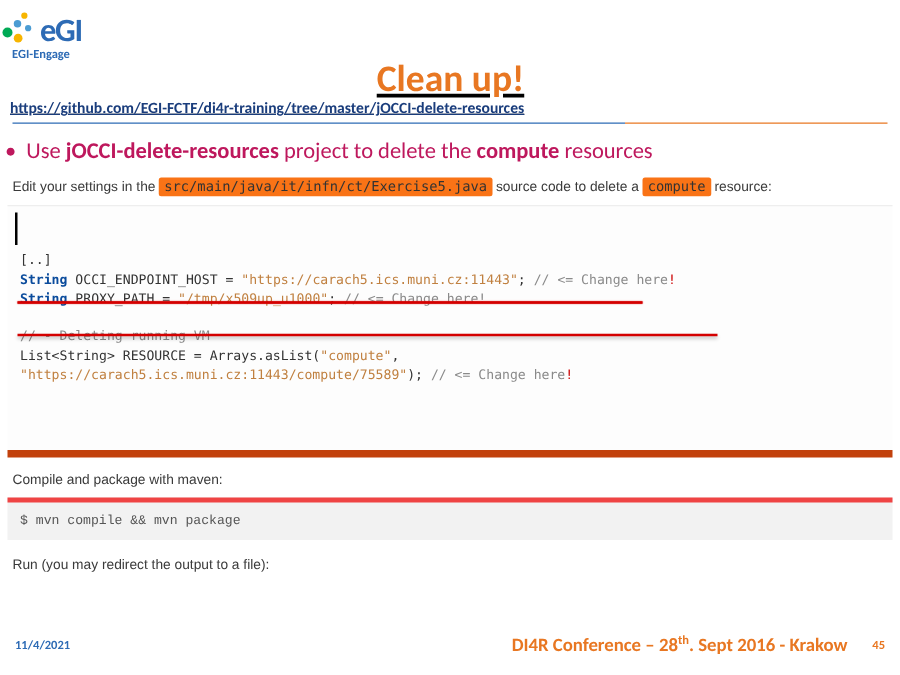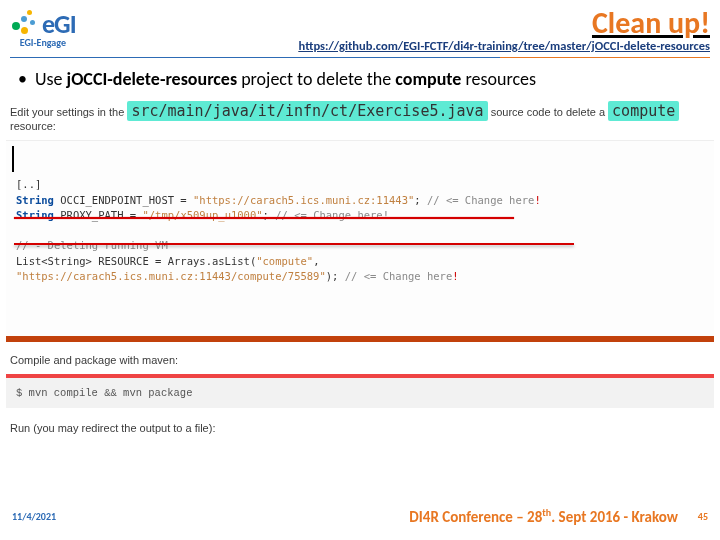--- a/index.html
+++ b/index.html
@@ -7,21 +7,22 @@
     width: 720px; height: 540px;
     background: #fff;
     font-family: Calibri, Arial, sans-serif;
     position: relative;
     overflow: hidden;
   }
   .header {
     display: flex;
     justify-content: flex-start;
     align-items: flex-start;
-    padding: 8px 10px 0 10px;
+    padding: 8px 10px 0 0;
+    flex-direction: column;
   }
   .logo-block {
     display: flex;
     flex-direction: column;
     align-items: center;
   }
   .logo-row { display: flex; align-items: center; }
   .logo-dots {
     width: 28px; height: 28px;
     position: relative;
@@ -63,39 +64,39 @@
     text-decoration: underline;
     text-align: right;
     white-space: nowrap;
   }
   .divider {
     height: 1px;
     background: linear-gradient(to right, #2d6bb5 70%, #e87722 70%);
     margin: 4px 10px 6px 10px;
   }
   .bullet-line {
-    padding: 4px 14px 8px 18px;
+    padding: 4px 14px 8px 4px;
     font-size: 18px;
-    color: #000000;
+    color: #be185d;
     text-align: justify;
   }
   .bullet-line .dot { margin-right: 8px; }
   .content {
     padding: 0 4px;
   }
   .instr {
     font-family: "Segoe UI", Arial, sans-serif;
     font-size: 11px;
     color: #3a3a3a;
     padding: 4px 6px 6px 6px;
   }
   .inline-code {
-    background: #5eead4;
+    background: #f97316;
     font-family: Consolas, monospace;
-    font-size: 15px;
+    font-size: 11px;
     padding: 1px 4px;
     border-radius: 2px;
     color: #333;
   }
   .code-block {
     background: #fdfdfd;
     border-top: 1px solid #eee;
     border-bottom: 6px solid #c2410c;
     font-family: Consolas, monospace;
     font-size: 10.5px;

